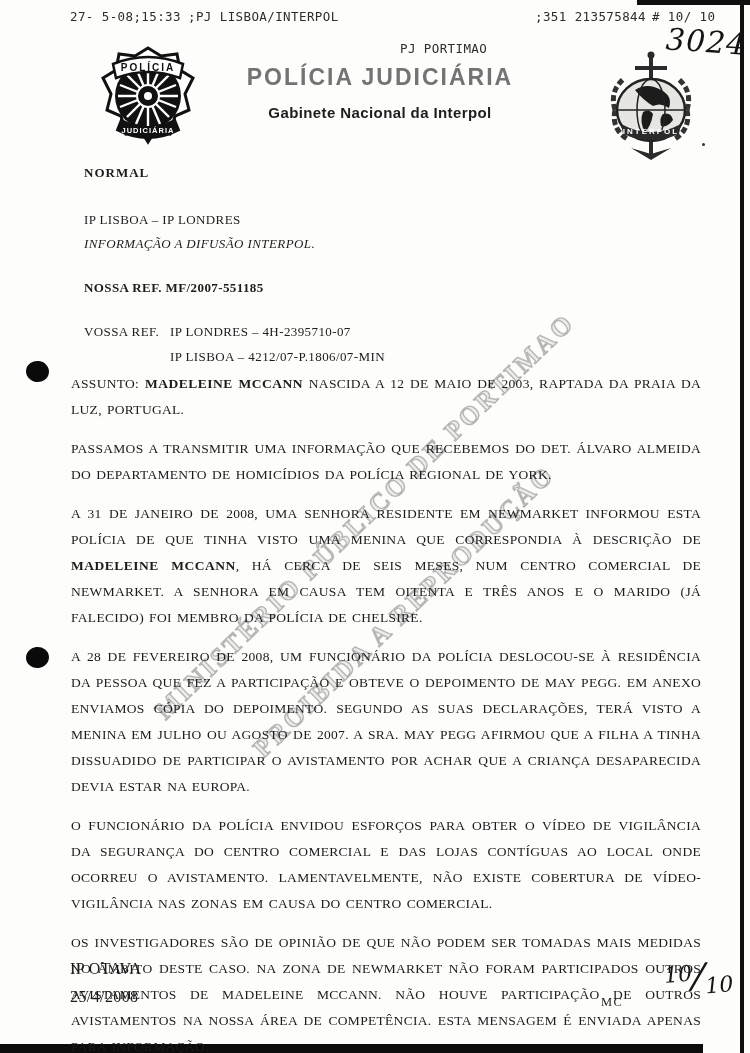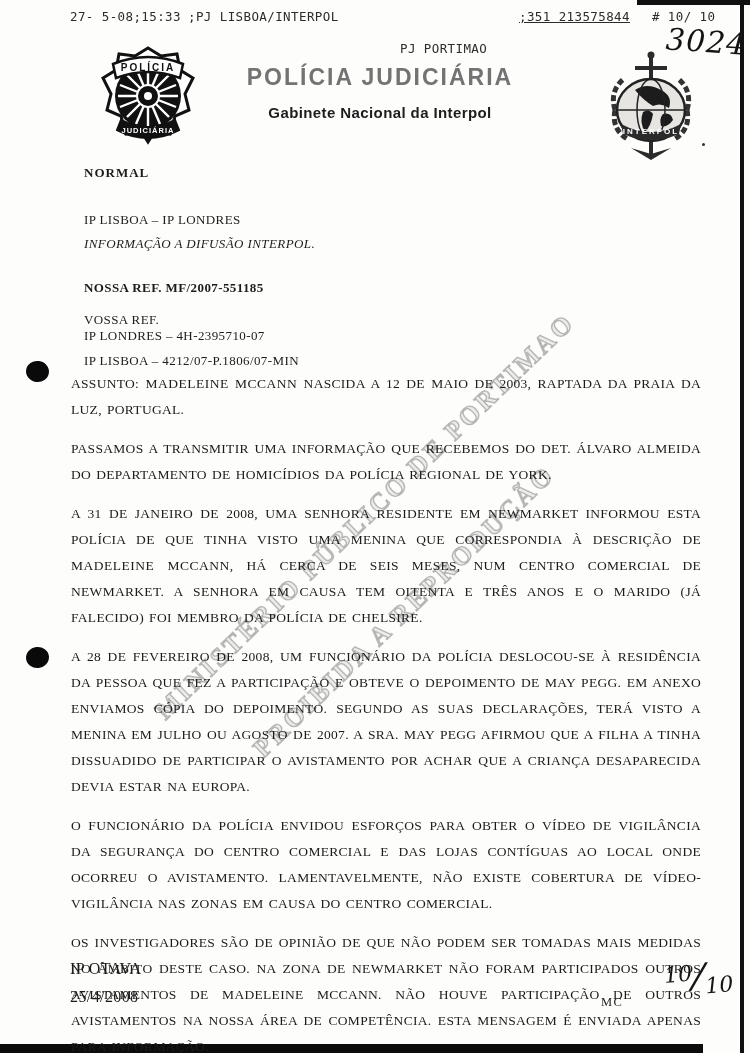--- a/index.html
+++ b/index.html
@@ -17,21 +17,21 @@
   .edge-topright{ position:absolute; left:637px; top:0; width:113px; height:5px; background:#101010; }
   .edge-bottom  { position:absolute; left:0; top:1044px; width:703px; height:9px; background:#0c0c0c; }
   .hole-dot { position:absolute; width:23px; height:21px; background:#0a0a0a; border-radius:50%; }
   .dot1 { left:26px; top:361px; transform:rotate(8deg); }
   .dot2 { left:26px; top:647px; transform:rotate(-6deg); }
   
   .fax { position:absolute; top:9px; font-family:"DejaVu Sans Mono", monospace; font-size:12.5px; color:#2c2c2c; letter-spacing:.4px; white-space:nowrap; }
   .fax-datetime { left:70px; }
   .fax-from     { left:188px; }
   .fax-center   { left:400px;margin-top:32px; }
-  .fax-phone    { left:519px;text-decoration:underline; }
+  .fax-phone    { left:535px; }
   .fax-pages    { left:652px; }
   
   .doc-title {
     position:absolute; left:215px; top:64px; width:330px; text-align:center;
     font-family:"Liberation Sans", sans-serif; font-weight:bold;
     font-size:23px; letter-spacing:2px; color:#737373;
   }
   .doc-subtitle {
     position:absolute; left:215px; top:104px; width:330px; text-align:center;
     font-family:"Liberation Sans", sans-serif; font-weight:bold;
@@ -53,31 +53,31 @@
     letter-spacing:3px; transform-origin:left center; pointer-events:none;
   }
   .wm1 { left:160px; top:700px; font-size:26px; transform:rotate(-44deg); }
   .wm2 { left:258px; top:738px; font-size:26px; transform:rotate(-44deg); }
   
   .head-block { position:absolute; left:84px; top:165px; width:560px; font-size:13px; letter-spacing:.4px; }
   .classification { font-weight:bold; letter-spacing:1px; }
   .route1 { margin-top:31px; }
   .route2 { margin-top:8px;font-style:italic;  }
   .ourref { margin-top:28px;font-weight:bold; }
-  .yourref { margin-top:16px; display:flex;flex-direction:column; }
+  .yourref { margin-top:28px; display:flex; }
   .yourref-label { width:86px; }
   .yourref-lines div { margin-bottom:9px; }
   
   .body-block {
     position:absolute; left:71px; top:371px; width:630px;
     font-size:13.5px; line-height:26px; letter-spacing:.3px; word-spacing:1.5px;
     text-align:justify; color:#1b1b1b;
   }
   .para { margin-bottom:13px; }
-  b.strong { font-weight:normal; letter-spacing:.5px; }
+  b.strong { font-weight:bold; letter-spacing:.5px; }
   
   .sig-block { position:absolute; left:70px; top:960px; font-size:16px; letter-spacing:.4px; }
   .sig-date { margin-top:10px; }
   .initials { position:absolute; left:601px; top:995px; font-size:12.5px; letter-spacing:1.5px; }
   .hand-page {
     position:absolute; left:664px; top:952px;
     font-family:"DejaVu Serif", serif; font-style:italic;
     font-size:22px; color:#151515; transform:rotate(-5deg);
   }
   .hand-page .hp-a { display:inline-block; transform:translateY(-5px); }

